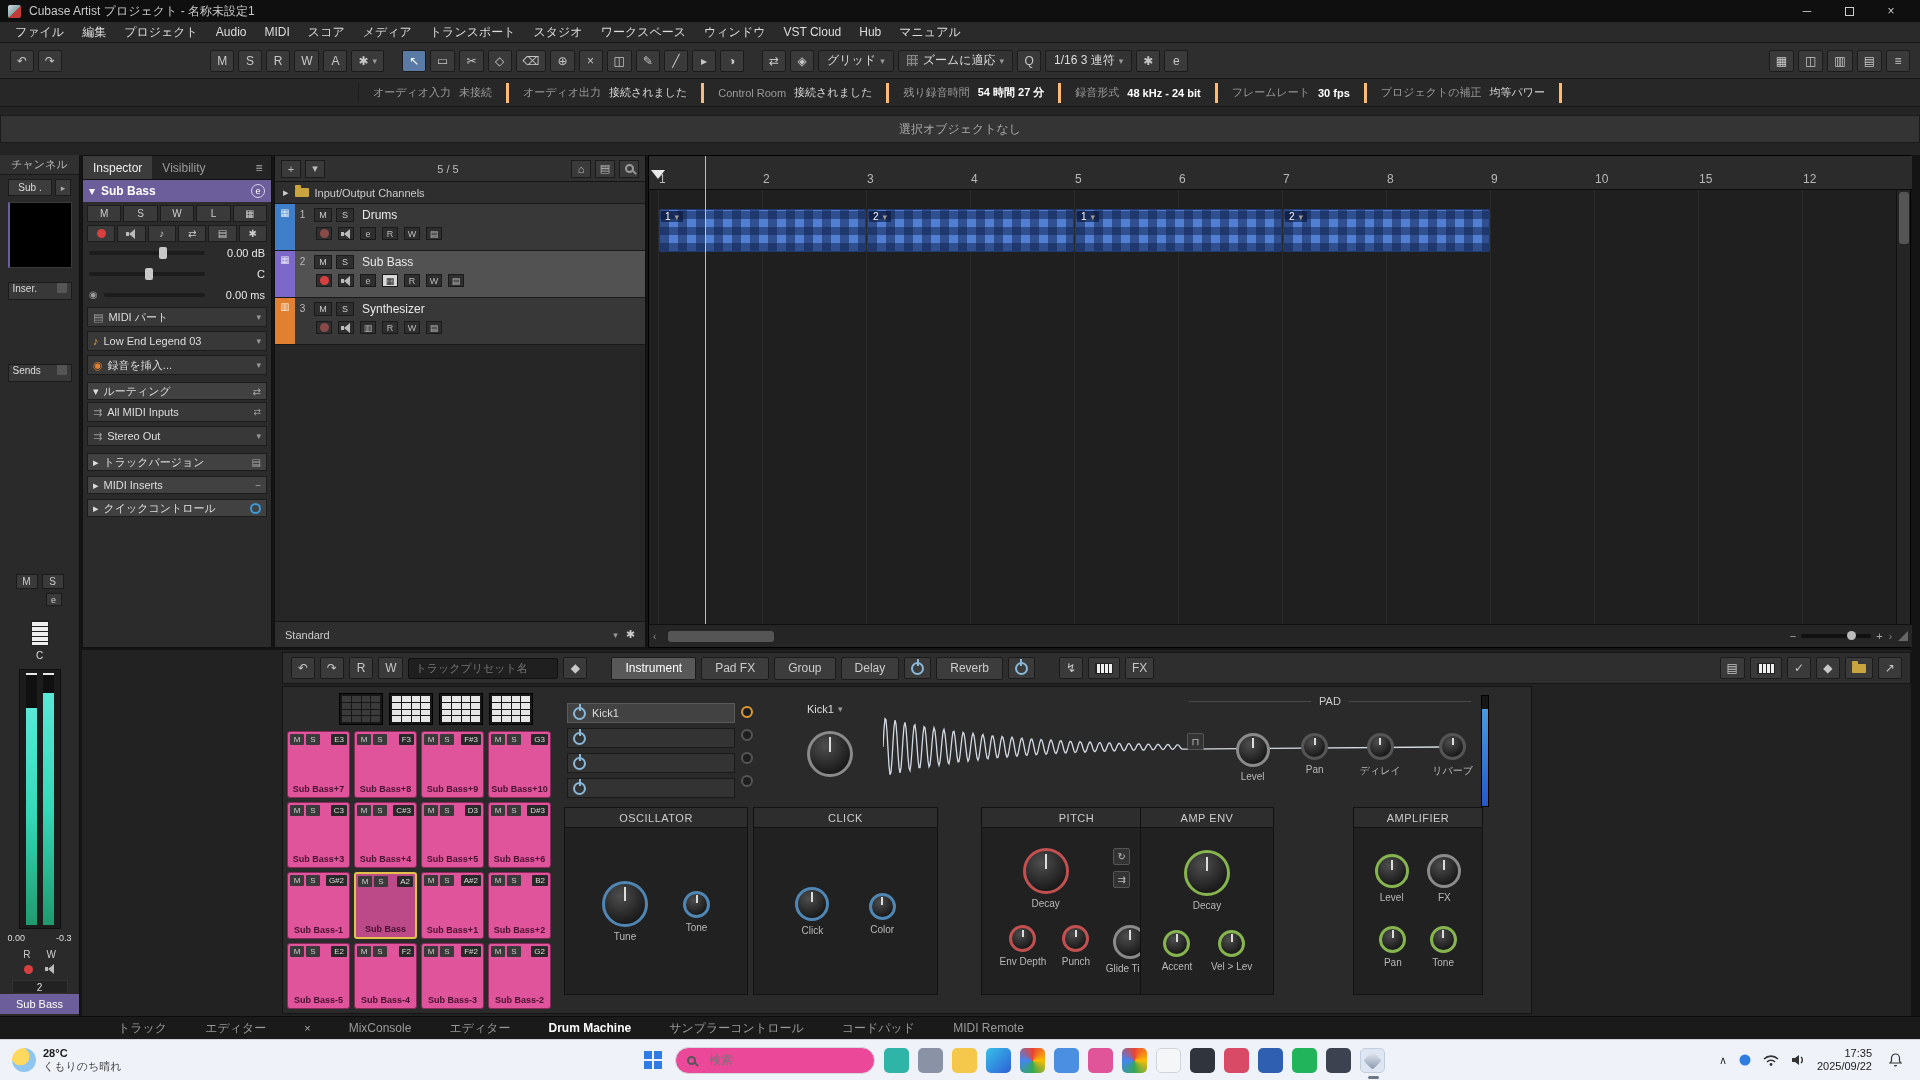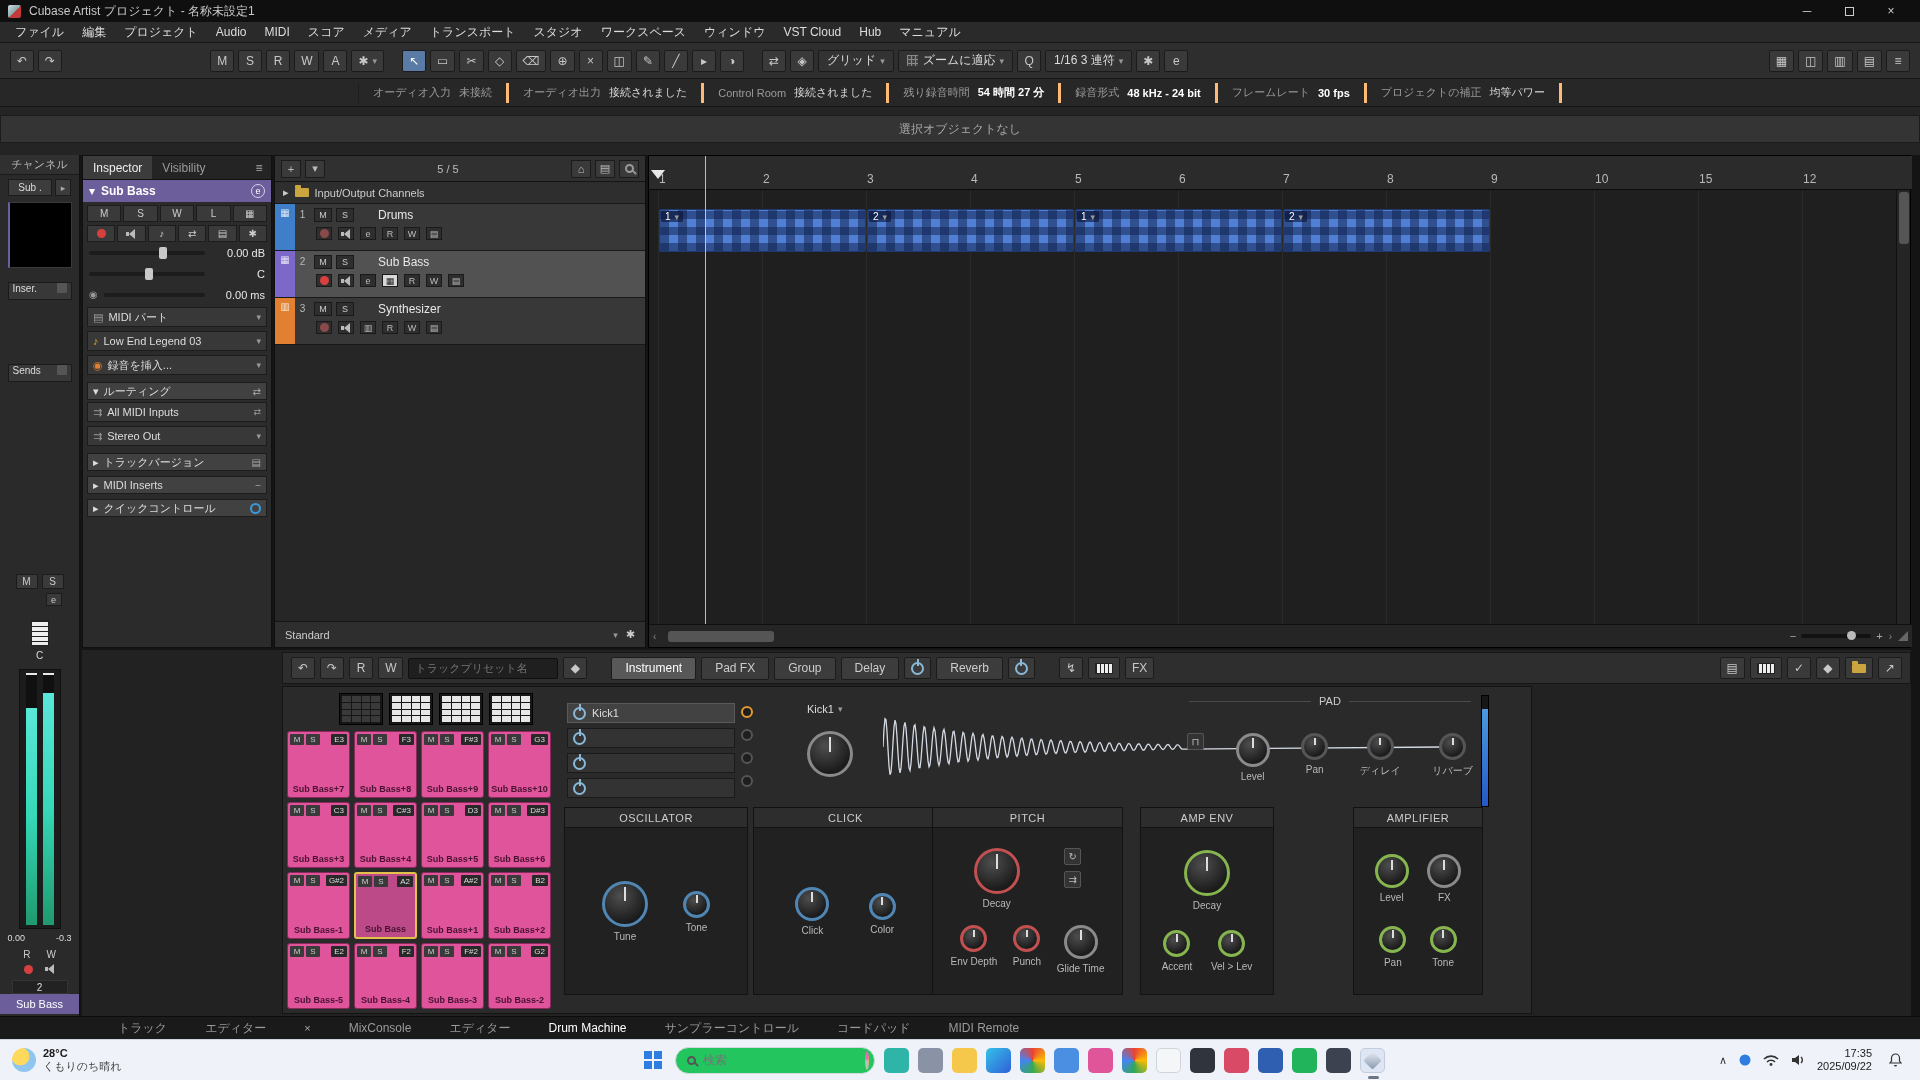--- a/index.html
+++ b/index.html
@@ -89,21 +89,21 @@
 .tl-folder{height:22px;display:flex;align-items:center;gap:6px;padding:0 8px;background:#2e2e2e;border-bottom:1px solid #191919;font-size:11px;color:#ccc}
 .folder{width:14px;height:9px;background:#caa53f;border-radius:1px;position:relative;display:inline-block}
 .folder::before{content:"";position:absolute;top:-3px;left:0;width:6px;height:3px;background:#caa53f;border-radius:1px 1px 0 0}
 .track-row{height:47px;display:flex;background:#383838;border-bottom:1px solid #191919}
 .track-row.selected{background:#525252}
 .t-color{width:20px;display:flex;flex-direction:column;align-items:center;padding-top:3px;color:rgba(255,255,255,.85);font-size:10px}
 .t-num{width:15px;display:flex;align-items:flex-start;justify-content:center;padding-top:5px;font-size:10px;color:#bbb}
 .t-main{flex:1;display:flex;flex-direction:column;padding:4px 4px 2px}
 .t-top{display:flex;align-items:center;gap:4px}
 .t-ms{width:18px;height:14px;background:#2e2e2e;border:1px solid #1a1a1a;font-size:9px;display:flex;align-items:center;justify-content:center;color:#ccc}
-.t-name{margin-left:20px;font-size:12px;color:#e8e8e8}
+.t-name{margin-left:4px;font-size:12px;color:#e8e8e8}
 .t-icons{display:flex;align-items:center;gap:6px;margin-top:5px;padding-left:2px}
 .t-ic{width:16px;height:13px;display:flex;align-items:center;justify-content:center;font-size:9px;color:#bbb;background:#2e2e2e;border:1px solid #1a1a1a}
 .t-ic.hl{background:#d8d8d8;color:#222}
 .tl-foot{margin-top:auto;height:26px;background:#2e2e2e;border-top:1px solid #141414;display:flex;align-items:center;gap:8px;padding:0 10px;font-size:11px;color:#ccc}
 
 #timeline{position:absolute;left:648px;top:155px;width:1263px;height:493px;background:#1f1f1f;border:1px solid #000}
 .ruler{position:absolute;left:0;top:0;width:1263px;height:34px;background:#2b2b2b;border-bottom:1px solid #0c0c0c}
 .ruler .bar-num{position:absolute;bottom:3px;font-size:12px;color:#b8b8b8}
 .ruler-marker{position:absolute;left:2px;top:14px;width:0;height:0;border-left:7px solid transparent;border-right:7px solid transparent;border-top:9px solid #e8e8e8}
 .tl-body{position:absolute;left:0;top:34px;width:1248px;height:436px;background-image:repeating-linear-gradient(90deg,#2a2a2a 0 1px,transparent 1px 104px);background-position:9px 0}
@@ -162,32 +162,32 @@
 .sqbtn{width:17px;height:17px;background:#333;border:1px solid #555;color:#bbb;font-size:10px;display:flex;align-items:center;justify-content:center;border-radius:2px}
 .vmeter{position:absolute;left:1198px;top:8px;width:8px;height:112px;background:#161616;border:1px solid #000;display:flex;align-items:flex-end}
 .vmeter .vfill{width:100%;height:88%;background:linear-gradient(to top,#2458c8,#4a9ae0)}
 .dm-section{position:absolute;top:120px;height:188px;background:#212121;border:1px solid #121212;display:flex;flex-direction:column}
 .dm-head{height:20px;background:#2d2d2d;border-bottom:1px solid #121212;display:flex;align-items:center;justify-content:center;font-size:11px;color:#ccc;letter-spacing:.5px}
 .dm-body{flex:1;display:flex;flex-direction:column;align-items:center;justify-content:space-evenly;padding:4px 2px}
 .krow{display:flex;align-items:flex-start;justify-content:space-evenly;width:100%}
 .btncol{display:flex;flex-direction:column;gap:6px;margin-left:6px}
 
 #bottomtabs{position:absolute;left:0;top:1016px;width:1920px;height:23px;background:#1a1a1a;border-top:1px solid #0c0c0c;display:flex;align-items:center;gap:38px;padding-left:118px;font-size:12px;color:#9a9a9a}
-#bottomtabs .bt.active{color:#fff;font-weight:normal}
+#bottomtabs .bt.active{color:#fff;font-weight:bold}
 .bt-close{color:#aaa;font-size:11px}
 
 #taskbar{position:absolute;left:0;top:1039px;width:1920px;height:41px;background:#eff3f9;border-top:1px solid #cfd6de;display:flex;align-items:center;color:#1b1b1b}
 .tb-weather{display:flex;align-items:center;gap:7px;padding:0 12px;height:100%}
 .w-icon{width:24px;height:24px;border-radius:50%;background:radial-gradient(circle at 35% 35%,#ffd95e 0 40%,#8ec6f0 42% 100%)}
 .w-text{display:flex;flex-direction:column;font-size:11px;line-height:13px}
 .w-text b{font-weight:bold}
 .w-text i{font-style:normal;color:#444}
 .tb-center{position:absolute;left:640px;display:flex;align-items:center;gap:9px;height:100%}
 .tb-start{width:26px;height:26px;display:flex;align-items:center;justify-content:center}
-.tb-search{width:200px;height:27px;background:#22c55e;border:1px solid #d4d9e0;border-radius:14px;display:flex;align-items:center;gap:7px;padding:0 5px 0 11px}
+.tb-search{width:200px;height:27px;background:#ec4899;border:1px solid #d4d9e0;border-radius:14px;display:flex;align-items:center;gap:13px;padding:0 5px 0 11px}
 .tb-search input{border:none;outline:none;flex:1;font-size:12px;color:#333;background:transparent;font-family:inherit}
 .mag{width:9px;height:9px;border:2px solid #999;border-radius:50%;position:relative;display:inline-block;flex:0 0 auto}
 .mag::after{content:"";position:absolute;width:6px;height:2px;background:#999;transform:rotate(45deg);right:-5px;bottom:-2px}
 .mag.dark{border-color:#555}.mag.dark::after{background:#555}
 .s-visual{width:19px;height:19px;border-radius:50%;background:conic-gradient(#e86aa8,#f5b56a,#8ac6f0,#e86aa8)}
 .appbtn{width:25px;height:25px;border-radius:5px;flex:0 0 auto}
 .appbtn.activechip{background:#dde6f2;border:1px solid #c2cede;display:flex;align-items:center;justify-content:center;position:relative}
 .appbtn.activechip::after{content:"";position:absolute;bottom:-7px;left:7px;width:11px;height:3px;background:#6a7786;border-radius:2px}
 .cube-d{width:13px;height:13px;background:linear-gradient(135deg,#e8ecf2,#8898b0);transform:rotate(45deg);border-radius:2px}
 .tb-tray{margin-left:auto;display:flex;align-items:center;gap:12px;padding-right:14px;height:100%}
@@ -957,21 +957,21 @@
               <span class="klabel">Click</span>
             </span>
         <span class="kstack" style="margin-top:6px">
               <span class="knob k-sm ring-blue"></span>
               <span class="klabel">Color</span>
             </span>
       </div>
         </div>
     </div>
 
-    <div class="dm-section" style="left:649px;width:191px">
+    <div class="dm-section" style="left:698px;width:191px">
       <div class="dm-head">PITCH</div>
       <div class="dm-body">
         <div class="krow">
           <span class="kstack">
               <span class="knob k-lg ring-red"></span>
               <span class="klabel">Decay</span>
             </span>
           <span class="btncol">
             <span class="sqbtn">↻</span>
             <span class="sqbtn">⇉</span>

